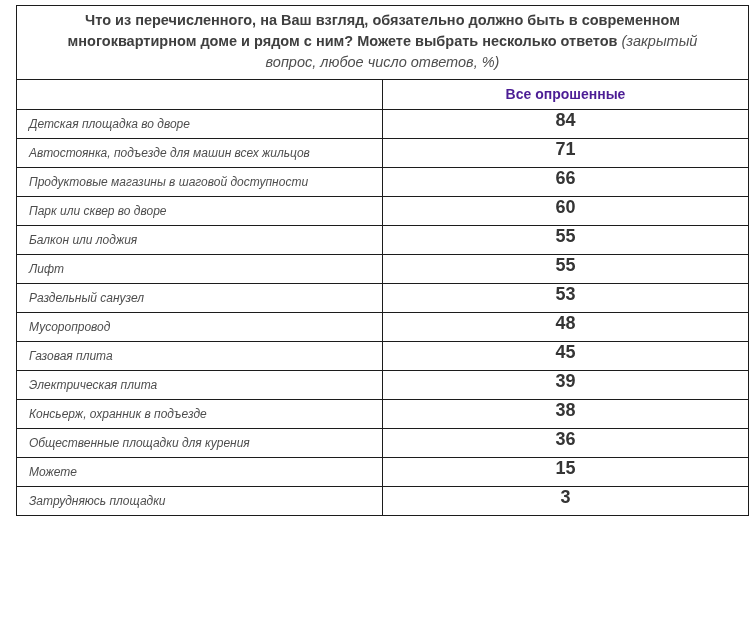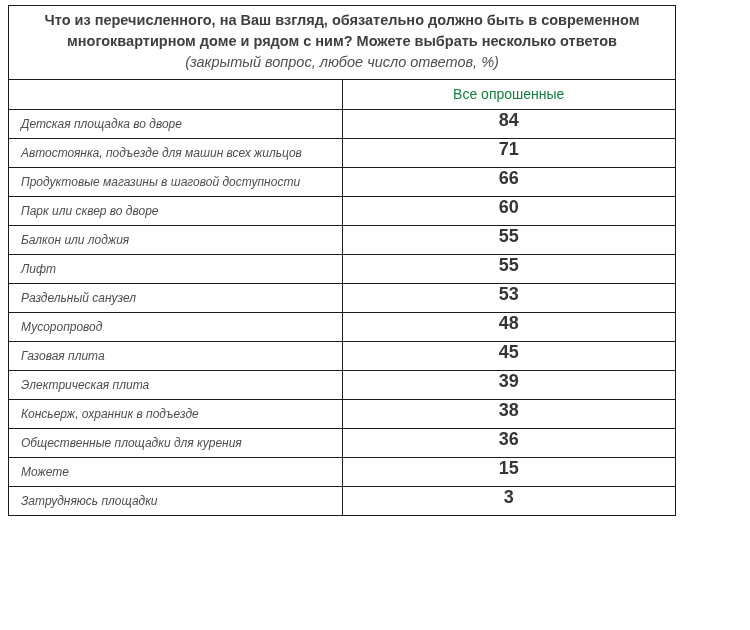--- a/index.html
+++ b/index.html
@@ -13,22 +13,22 @@
   }
   .page {
     position: relative;
     width: 750px;
     height: 630px;
     background: #ffffff;
   }
   table.survey {
     border-collapse: collapse;
     table-layout: fixed;
-    width: 668px;
-    margin: 5px 0 0 8px;
+    width: 733px;
+    margin: 5px 0 0 16px;
   }
   table.survey td {
     border: 1px solid #1c1c1c;
     box-sizing: border-box;
   }
   td.title-cell {
     height: 66px;
     text-align: center;
     vertical-align: middle;
     padding: 4px 26px 6px 26px;
@@ -46,23 +46,23 @@
   }
   td.corner-cell {
     width: 479px;
   }
   td.colhead-cell {
     width: 254px;
     height: 30px;
     text-align: center;
     vertical-align: bottom;
     padding: 0 4px 7px 4px;
-    font-weight: normal;
+    font-weight: bold;
     font-size: 14px;
-    color: #15803d;
+    color: #4c1d95;
   }
   td.label-cell {
     height: 29px;
     vertical-align: bottom;
     padding: 0 8px 7px 12px;
     font-style: italic;
     font-size: 12px;
     color: #4e4e4e;
   }
   td.value-cell {

